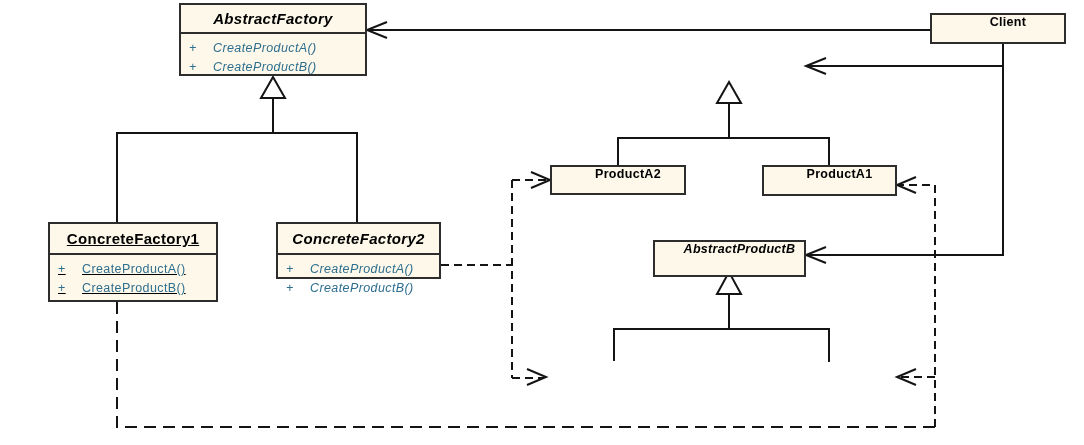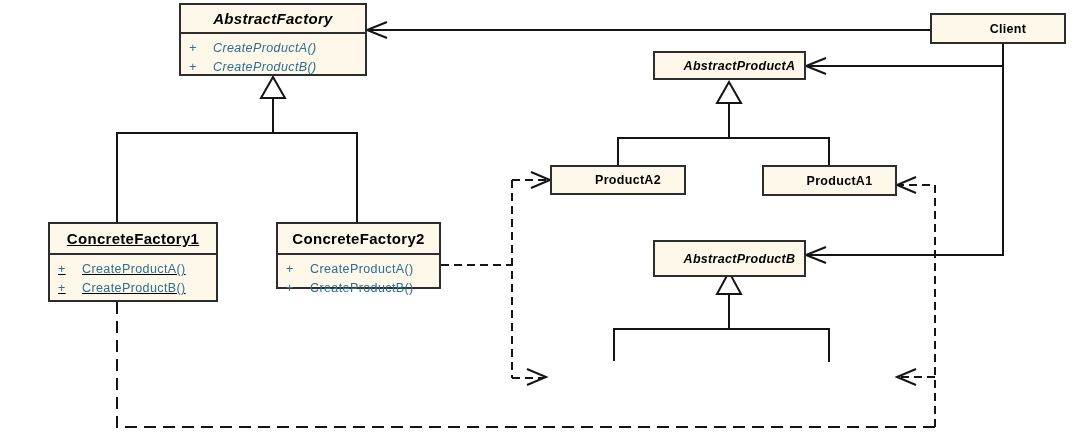--- a/index.html
+++ b/index.html
@@ -44,21 +44,21 @@
     color: #2E6E8F;
     display: flex;
     line-height: 16px;
     letter-spacing: 0.4px;
     white-space: nowrap;
   }
   .italic-methods .uml-method { font-style: italic; }
   .vis { width: 24px; flex: none; }
   .single {
     display: flex;
-    align-items: center;
+    align-items: flex-start;
     justify-content: center;
     padding-left: 20px;
   }
   .single-label {
     font-weight: bold;
     font-size: 12.5px;
     color: #000000;
     letter-spacing: 0.3px;
   }
 </style>
@@ -118,39 +118,36 @@
         <span class="vis">+</span>
         <span class="sig">CreateProductB()</span>
       </div>
     </div>
   </div>
 
   <div class="uml-class single" style="left:930px; top:13px; width:136px; height:31px;">
     <span class="single-label">Client</span>
   </div>
 
-  <div class="uml-class single abstract" style="left:653px; top:51px; width:153px; height:29px;">
-    <span class="single-label">AbstractProductA</span>
-  </div>
 
   <div class="uml-class" style="left:48px; top:222px; width:170px; height:80px;text-decoration:underline;">
     <div class="uml-title" style="height:29px;">ConcreteFactory1</div>
     <div class="uml-methods">
       <div class="uml-method">
         <span class="vis">+</span>
         <span class="sig">CreateProductA()</span>
       </div>
       <div class="uml-method">
         <span class="vis">+</span>
         <span class="sig">CreateProductB()</span>
       </div>
     </div>
   </div>
 
-  <div class="uml-class" style="left:276px; top:222px; width:165px; height:67px;">
+  <div class="uml-class" style="left:276px; top:222px; width:165px; height:57px;font-style:italic;">
     <div class="uml-title" style="height:29px;">ConcreteFactory2</div>
     <div class="uml-methods">
       <div class="uml-method">
         <span class="vis">+</span>
         <span class="sig">CreateProductA()</span>
       </div>
       <div class="uml-method">
         <span class="vis">+</span>
         <span class="sig">CreateProductB()</span>
       </div>

